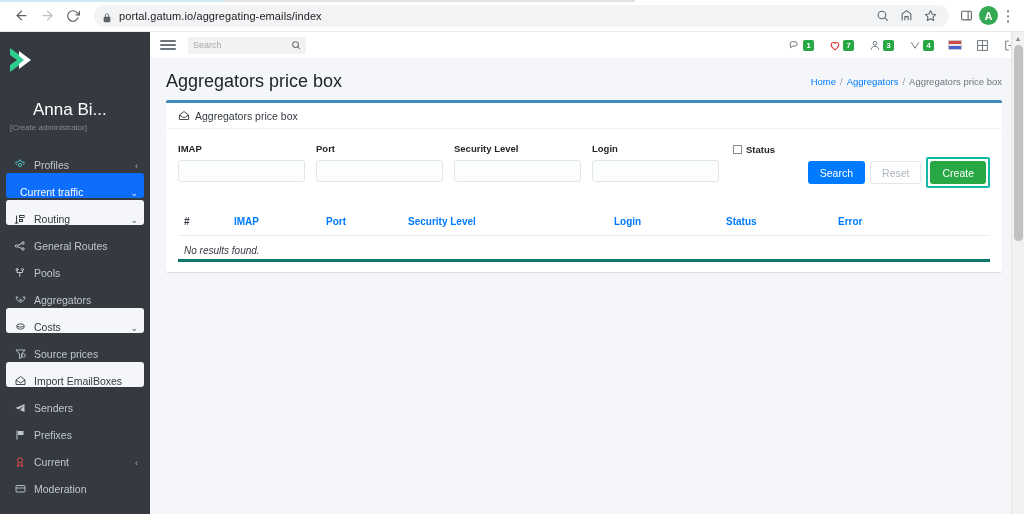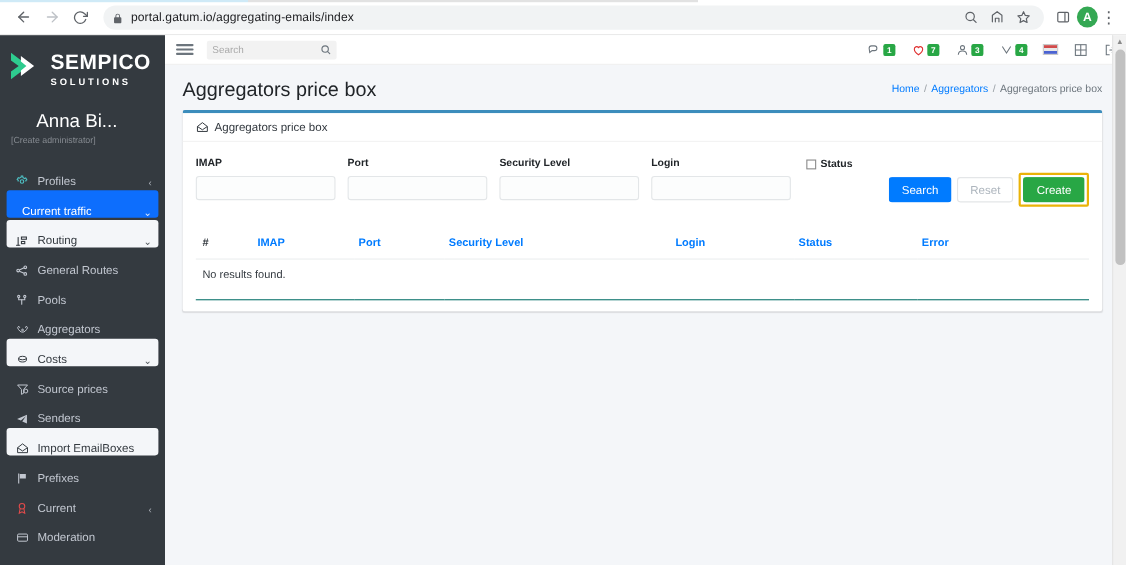--- a/index.html
+++ b/index.html
@@ -235,38 +235,39 @@
     border-radius: 3px;
     font-size: 10.5px;
     display: inline-flex; align-items: center; justify-content: center;
     border: 1px solid transparent;
   }
   .btn-search { background: #007bff; color: #fff; }
   .btn-reset { background: #ffffff; color: #adb5bd; border-color: #e4e6e8; margin-left: 5px; }
   .btn-create { background: #28a745; color: #fff; }
   .create-wrap {
     margin-left: 5px;
-    border: 2px solid #eab308;
+    border: 2px solid #14b8a6;
     padding: 2px;
     border-radius: 2px;
     display: inline-flex;
   }
 
   table.grid { width: 100%; border-collapse: collapse; margin-top: 22px; }
   table.grid th {
     text-align: left;
     font-size: 10px; color: #007bff; font-weight: bold;
     padding: 6px 4px 8px 4px;
     border-bottom: 1px solid #eceeef;
   }
   table.grid th.num { color: #343a40; width: 52px; padding-left: 6px; }
   table.grid td {
     font-size: 10px; color: #343a40;
-    padding: 9px 4px 16px 6px;
-    border-bottom: 1px solid #0f766e;
+    padding: 9px 4px 3px 6px;
+    border-bottom: 3px solid #0f766e;
+    font-style: italic;
   }
 
   
   .page-scroll {
     position: absolute; top: 0; right: 0;
     width: 13px; height: 482px;
     background: #f1f1f1;
     border-left: 1px solid #e4e4e4;
   }
   .page-scroll .arrow {
@@ -346,24 +347,20 @@
 
   <aside class="sidebar">
 
     <div class="brand">
       <span class="brand-mark">
         <svg width="34" height="32" viewBox="0 0 34 32">
           <path d="M4 3 L20 15 L4 27 L4 20 L11 15 L4 10 Z" fill="#2ecc8f"></path>
           <path d="M13 6 L25 15 L13 24 L13 19 L18 15 L13 11 Z" fill="#ffffff"></path>
         </svg>
       </span>
-      <span class="brand-text">
-        <span class="brand-title">SEMPICO</span>
-        <span class="brand-sub" style="display:block">SOLUTIONS</span>
-      </span>
     </div>
 
     <div class="user-block">
       <div class="user-name">Anna Bi...</div>
       <div class="user-role">[Create administrator]</div>
     </div>
 
     <nav class="nav">
 
       <div class="nav-item">
@@ -447,37 +444,37 @@
         <span class="ic">
           <svg width="13" height="12" viewBox="0 0 24 24" fill="none" stroke="#c2c7d0" stroke-width="1.8">
               <path d="M3 4h18l-7 8v7l-4 2v-9z"></path>
               <circle cx="18" cy="15" r="3.5"></circle>
             </svg>
         </span>
         <span class="lbl">Source prices</span>
       </div>
 
 
-      <div class="nav-item">
-        <span class="ic">
-          <svg width="12" height="12" viewBox="0 0 24 24" fill="#c2c7d0">
-              <path d="M21 4L3 12l7 2.5L19 7l-6.5 9.5L21 20z"></path>
-            </svg>
-        </span>
-        <span class="lbl">Senders</span>
-      </div>
-
       <div class="nav-item active-light">
         <span class="ic">
           <svg width="13" height="12" viewBox="0 0 24 24" fill="none" stroke="#343a40" stroke-width="1.8" stroke-linejoin="round">
               <path d="M3 10v9h18v-9l-9-7z"></path>
               <path d="M3 10l9 6 9-6"></path>
             </svg>
         </span>
         <span class="lbl">Import EmailBoxes</span>
+      </div>
+
+      <div class="nav-item">
+        <span class="ic">
+          <svg width="12" height="12" viewBox="0 0 24 24" fill="#c2c7d0">
+              <path d="M21 4L3 12l7 2.5L19 7l-6.5 9.5L21 20z"></path>
+            </svg>
+        </span>
+        <span class="lbl">Senders</span>
       </div>
 
       <div class="nav-item">
         <span class="ic">
           <svg width="12" height="12" viewBox="0 0 24 24" fill="#c2c7d0">
               <path d="M5 3h2v18H5z"></path>
               <path d="M8 4h11v8H8z"></path>
             </svg>
         </span>
         <span class="lbl">Prefixes</span>

